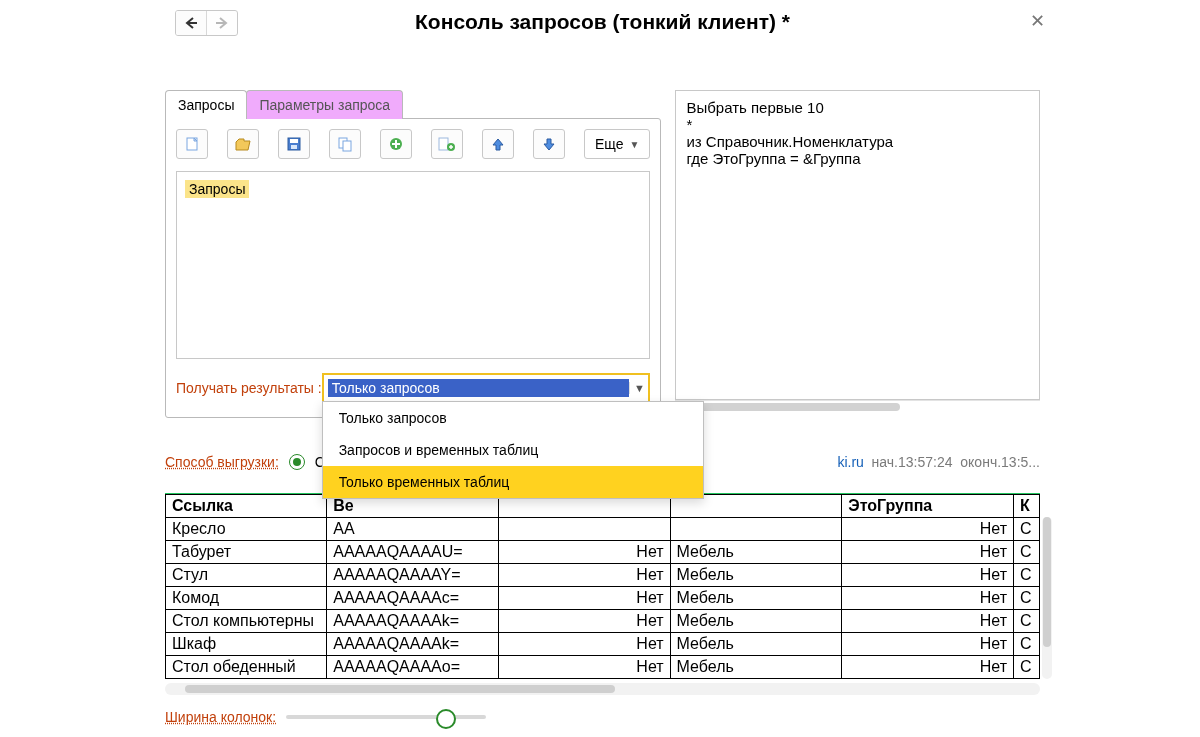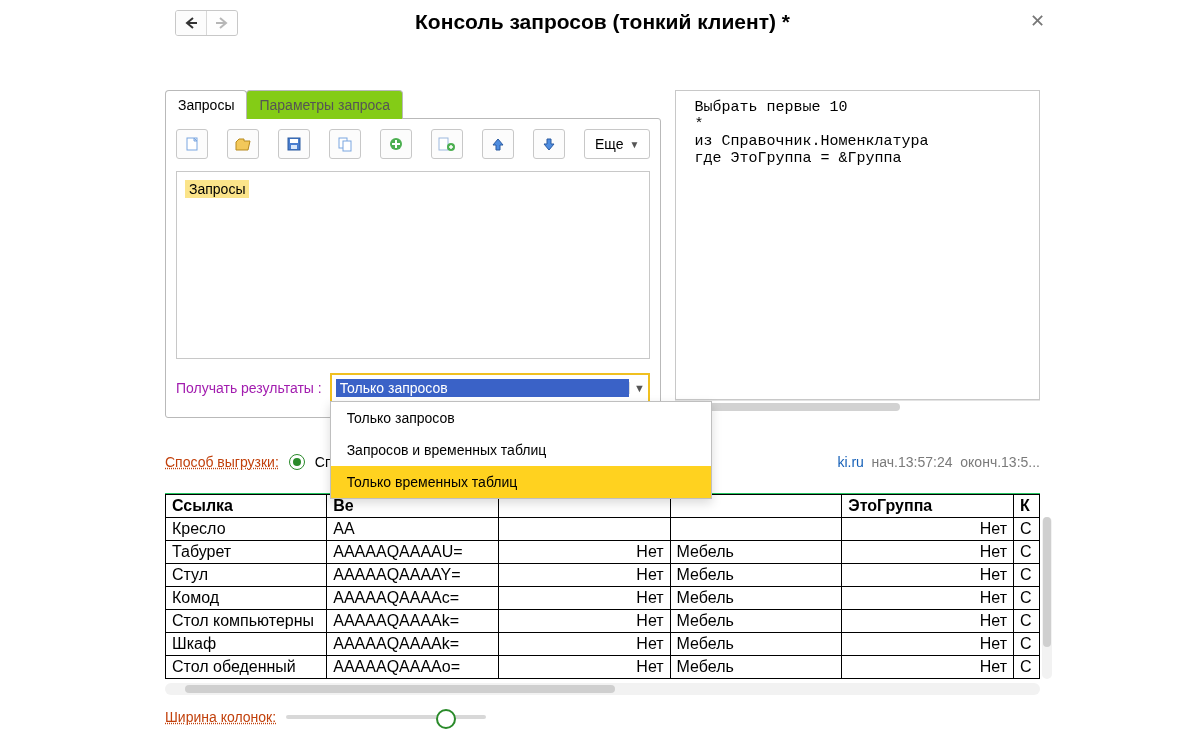--- a/index.html
+++ b/index.html
@@ -9,37 +9,37 @@
 .nav-btns{position:absolute;left:10px;top:0;display:flex;border:1px solid #c8c8c8;border-radius:3px;overflow:hidden}
 .nav-btn{width:30px;height:24px;display:flex;align-items:center;justify-content:center;background:#fcfcfc;cursor:default}
 .nav-sep{width:1px;background:#d8d8d8}
 .title{font-size:21px;font-weight:bold;text-align:center;padding-top:0}
 .close-x{position:absolute;right:-5px;top:0;font-size:18px;color:#777;cursor:pointer}
 .body{display:flex;gap:14px;margin-top:40px}
 .left-col{flex:0 0 410px}
 .right-col{flex:1;min-width:0}
 .tabs{display:flex}
 .tab{border:1px solid #b9b9b9;border-bottom:none;padding:6px 12px;background:#fff;border-top-left-radius:4px;border-top-right-radius:4px;margin-right:-1px;cursor:pointer;position:relative;z-index:2}
-.tab.inactive{background:#84cc16;color:#555}
+.tab.inactive{background:#f0abfc;color:#555}
 .panel{border:1px solid #b9b9b9;padding:10px 10px 14px;margin-top:-1px;position:relative;z-index:1;border-radius:0 3px 3px 3px}
 .toolbar{display:flex;gap:19px;align-items:flex-start}
 .tbtn{width:30px;height:28px;border:1px solid #c8c8c8;border-radius:3px;display:flex;align-items:center;justify-content:center;background:#fcfcfc;cursor:pointer}
 .more-btn{border:1px solid #c8c8c8;border-radius:3px;height:28px;padding:0 10px;display:flex;align-items:center;gap:6px;cursor:pointer;margin-left:auto}
 .tree{border:1px solid #c8c8c8;height:170px;margin-top:12px;padding:8px;overflow:auto}
 .tree-node{background:#fbe48a;display:inline-block;padding:1px 4px}
 .result-row{display:flex;align-items:center;margin-top:14px}
-.result-lbl{font-size:14px;color:#a21caf;margin-right:8px}
+.result-lbl{font-size:14px;color:#c2410c;margin-right:0}
 .combo{position:relative;flex:1}
 .combo-field{border:2px solid #f0c020;background:#fff;height:26px;display:flex;align-items:center}
 .combo-val{flex:1;background:#3a62c7;color:#fff;margin:2px 0 2px 4px;padding:1px 4px}
 .combo-arrow{width:18px;text-align:center;border-left:1px solid #ddd;color:#555;cursor:pointer;font-size:11px}
 .dropdown{position:absolute;left:0;top:28px;width:380px;background:#fff;border:1px solid #bfbfbf;box-shadow:0 4px 10px rgba(0,0,0,.15);z-index:50}
 .dd-item{padding:8px 16px;cursor:pointer}
 .dd-item.hi{background:#ffd21f}
-.code-panel{border:1px solid #c8c8c8;background:#fff;padding:8px 18px;font-family:Liberation Mono, monospace;font-size:15px;white-space:pre;height:292px;overflow:auto;position:relative}
+.code-panel{border:1px solid #c8c8c8;background:#fff;padding:8px 10px;font-family:Liberation Sans, sans-serif;font-size:15px;white-space:pre;height:292px;overflow:auto;position:relative}
 .code-panel-wrap{position:relative}
 .code-hscroll{height:14px;border-top:1px solid #e3e3e3;position:relative;background:#fff}
 .scroll-thumb-h{position:absolute;left:6px;top:2px;height:8px;width:60%;background:#d2d2d2;border-radius:4px}
 .radio-row{margin-top:36px;display:flex;align-items:center;gap:10px}
 .ul-link{text-decoration:underline dotted;color:#c2410c}
 .radio{width:14px;height:14px;border:1px solid #2a8a2a;border-radius:50%;display:inline-flex;align-items:center;justify-content:center}
 .radio.sel::after{content:"";width:8px;height:8px;background:#2a8a2a;border-radius:50%}
 .status-right{position:absolute;right:160px}
 .status-link{color:#1560b8}
 .status-txt{color:#7a7a7a}

